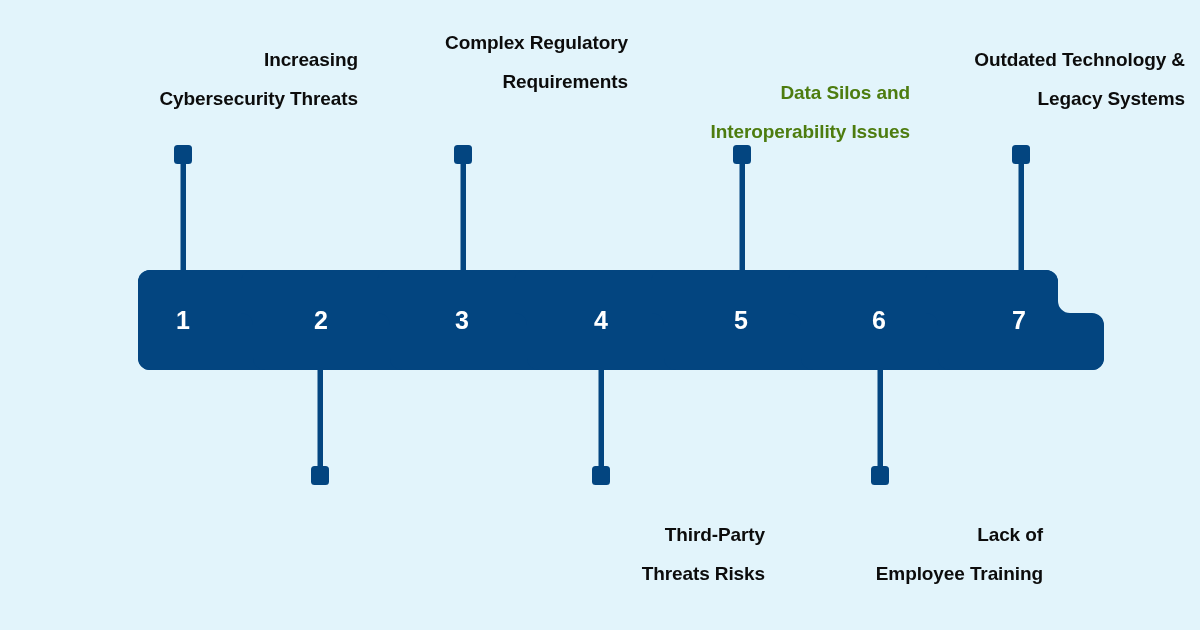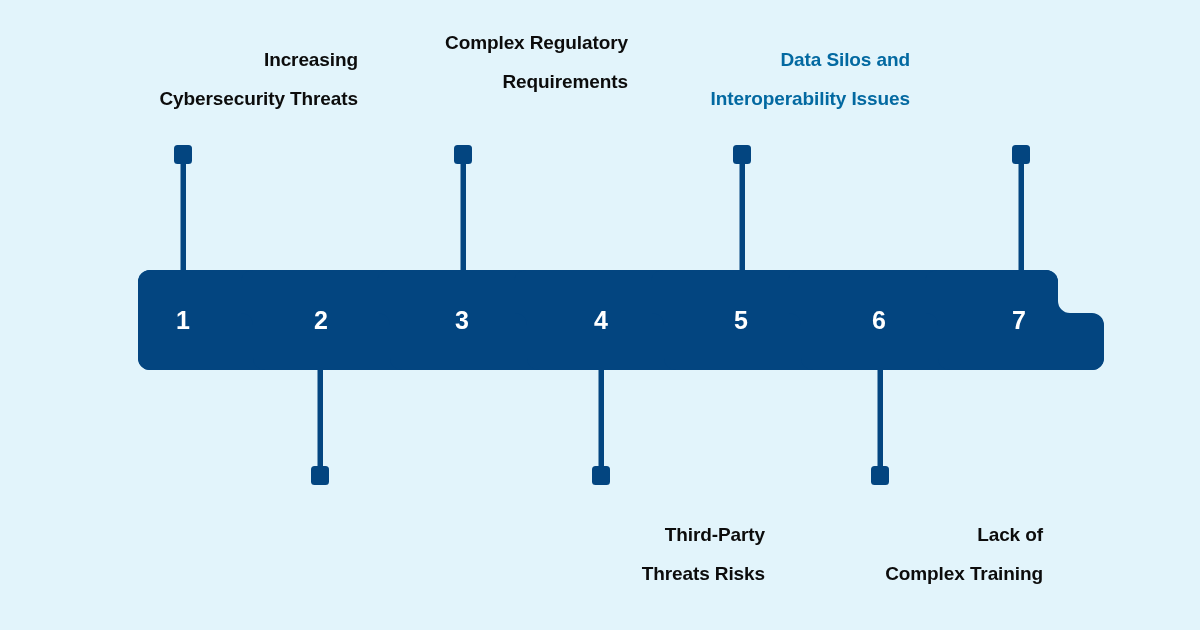--- a/index.html
+++ b/index.html
@@ -152,21 +152,23 @@
       <text class="seg-number" x="741" y="329" text-anchor="middle" style="fill: rgb(255, 255, 255);">5</text>
       <text class="seg-number" x="879" y="329" text-anchor="middle" style="fill: rgb(255, 255, 255);">6</text>
       <text class="seg-number" x="1019" y="329" text-anchor="middle" style="fill: rgb(255, 255, 255);">7</text>
     </g>
   </svg>
 
   <div class="label lbl-t1" style="color: rgb(12, 12, 12);">Increasing
 Cybersecurity Threats</div>
   <div class="label lbl-t3" style="color: rgb(12, 12, 12);">Complex Regulatory
 Requirements</div>
-  <div class="label lbl-t5" style="color: #0369a1;">Data Silos and
+  <div class="label lbl-t5" style="color: #4d7c0f; margin-top: 33px;">Data Silos and
 Interoperability Issues</div>
+  <div class="label lbl-t7" style="color: rgb(12, 12, 12);">Outdated Technology &amp;
+Legacy Systems</div>
 
   <div class="label lbl-b4" style="color: rgb(12, 12, 12);">Third-Party
 Threats Risks</div>
   <div class="label lbl-b6" style="color: rgb(12, 12, 12);">Lack of
-Complex Training</div>
+Employee Training</div>
 
 </div>
 
 </body></html>

